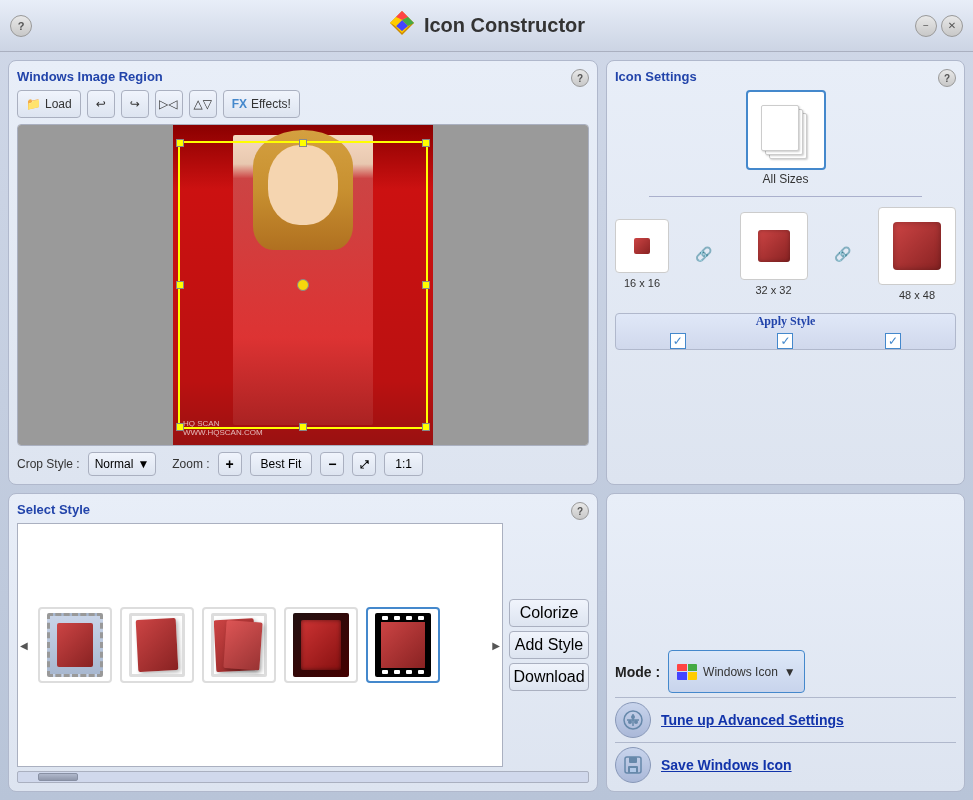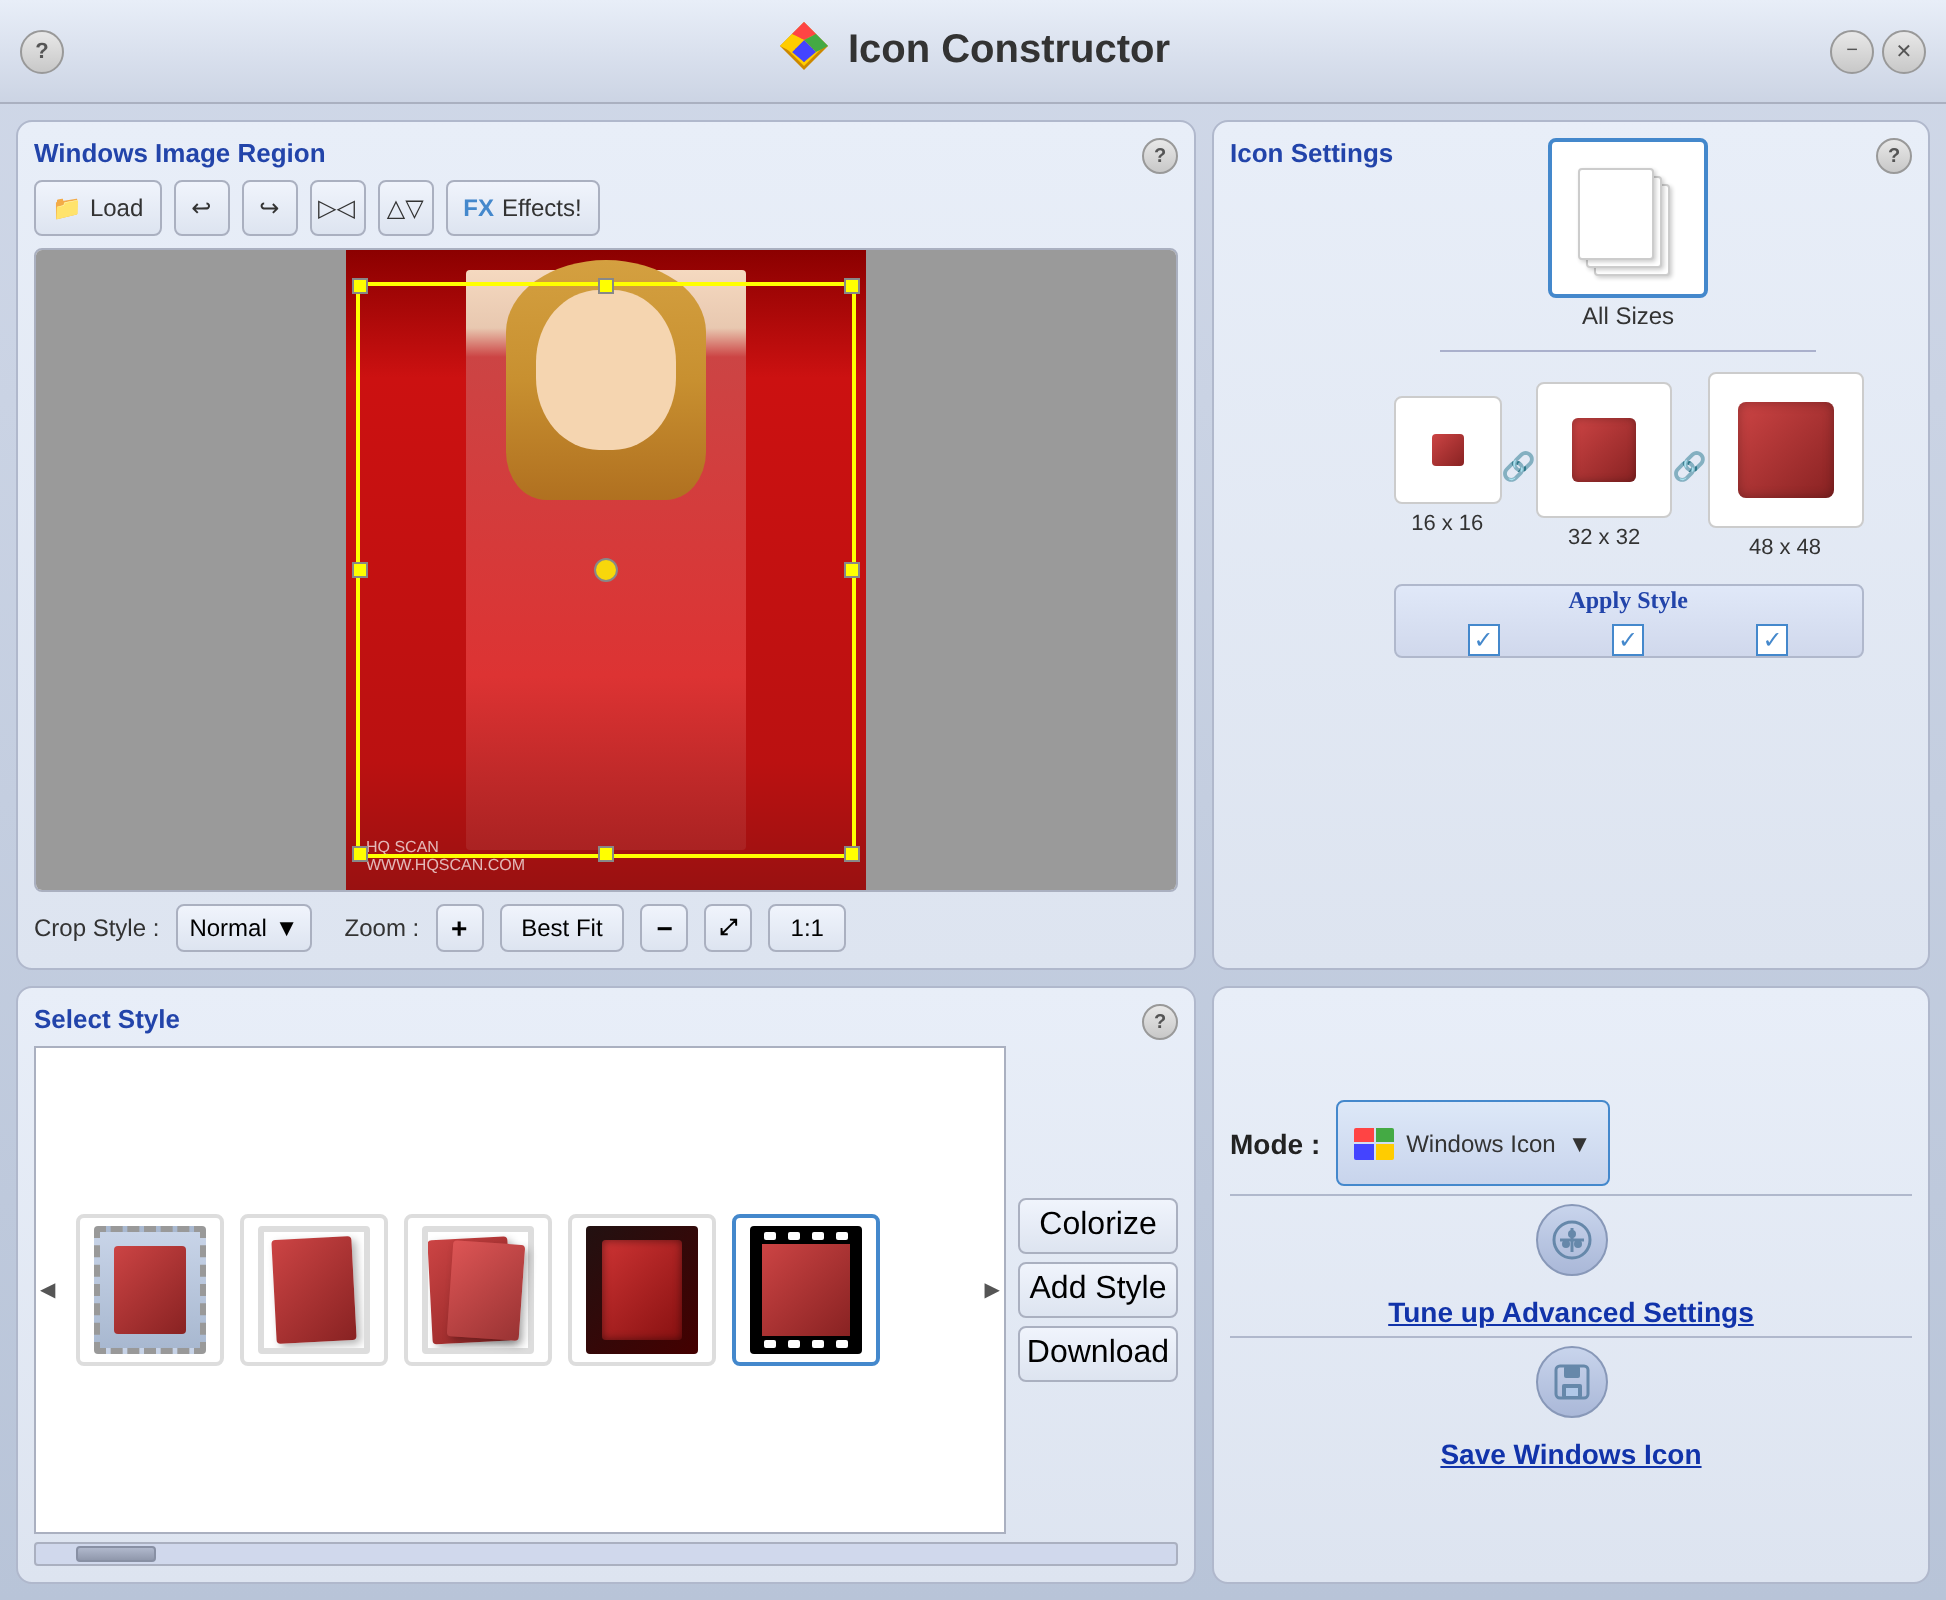--- a/index.html
+++ b/index.html
@@ -207,21 +207,21 @@
       font-size: 12px;
       display: flex;
       align-items: center;
     }
 
     
     .icon-settings-panel {
       grid-column: 2;
       grid-row: 1 / 2;
       display: flex;
-      flex-direction: row;
+      flex-direction: column;
     }
     .icon-sizes-row {
       display: flex;
       flex-direction: column;
       align-items: center;
       gap: 8px;
     }
     .all-sizes-box {
       width: 80px;
       height: 80px;
@@ -352,21 +352,21 @@
       align-items: center;
       justify-content: center;
     }
 
     
     .mode-panel {
       grid-column: 2;
       grid-row: 2;
       display: flex;
       flex-direction: column;
-      justify-content: center;
+      justify-content: flex-end;
       gap: 0;
     }
     .mode-row {
       display: flex;
       align-items: center;
       gap: 8px;
     }
     .mode-label {
       font-size: 14px;
       font-weight: bold;
@@ -398,21 +398,20 @@
     .flag-q1 { background: #ff4444; }
     .flag-q2 { background: #44aa44; }
     .flag-q3 { background: #4444ff; }
     .flag-q4 { background: #ffcc00; }
 
     .action-row {
       display: flex;
       align-items: center;
       gap: 10px;
       cursor: pointer;
-      flex-direction: column;
     }
     .action-icon-circle {
       width: 36px;
       height: 36px;
       border-radius: 50%;
       background: linear-gradient(180deg, #c8d4ec 0%, #aab8d8 100%);
       border: 1px solid #8898b8;
       display: flex;
       align-items: center;
       justify-content: center;

